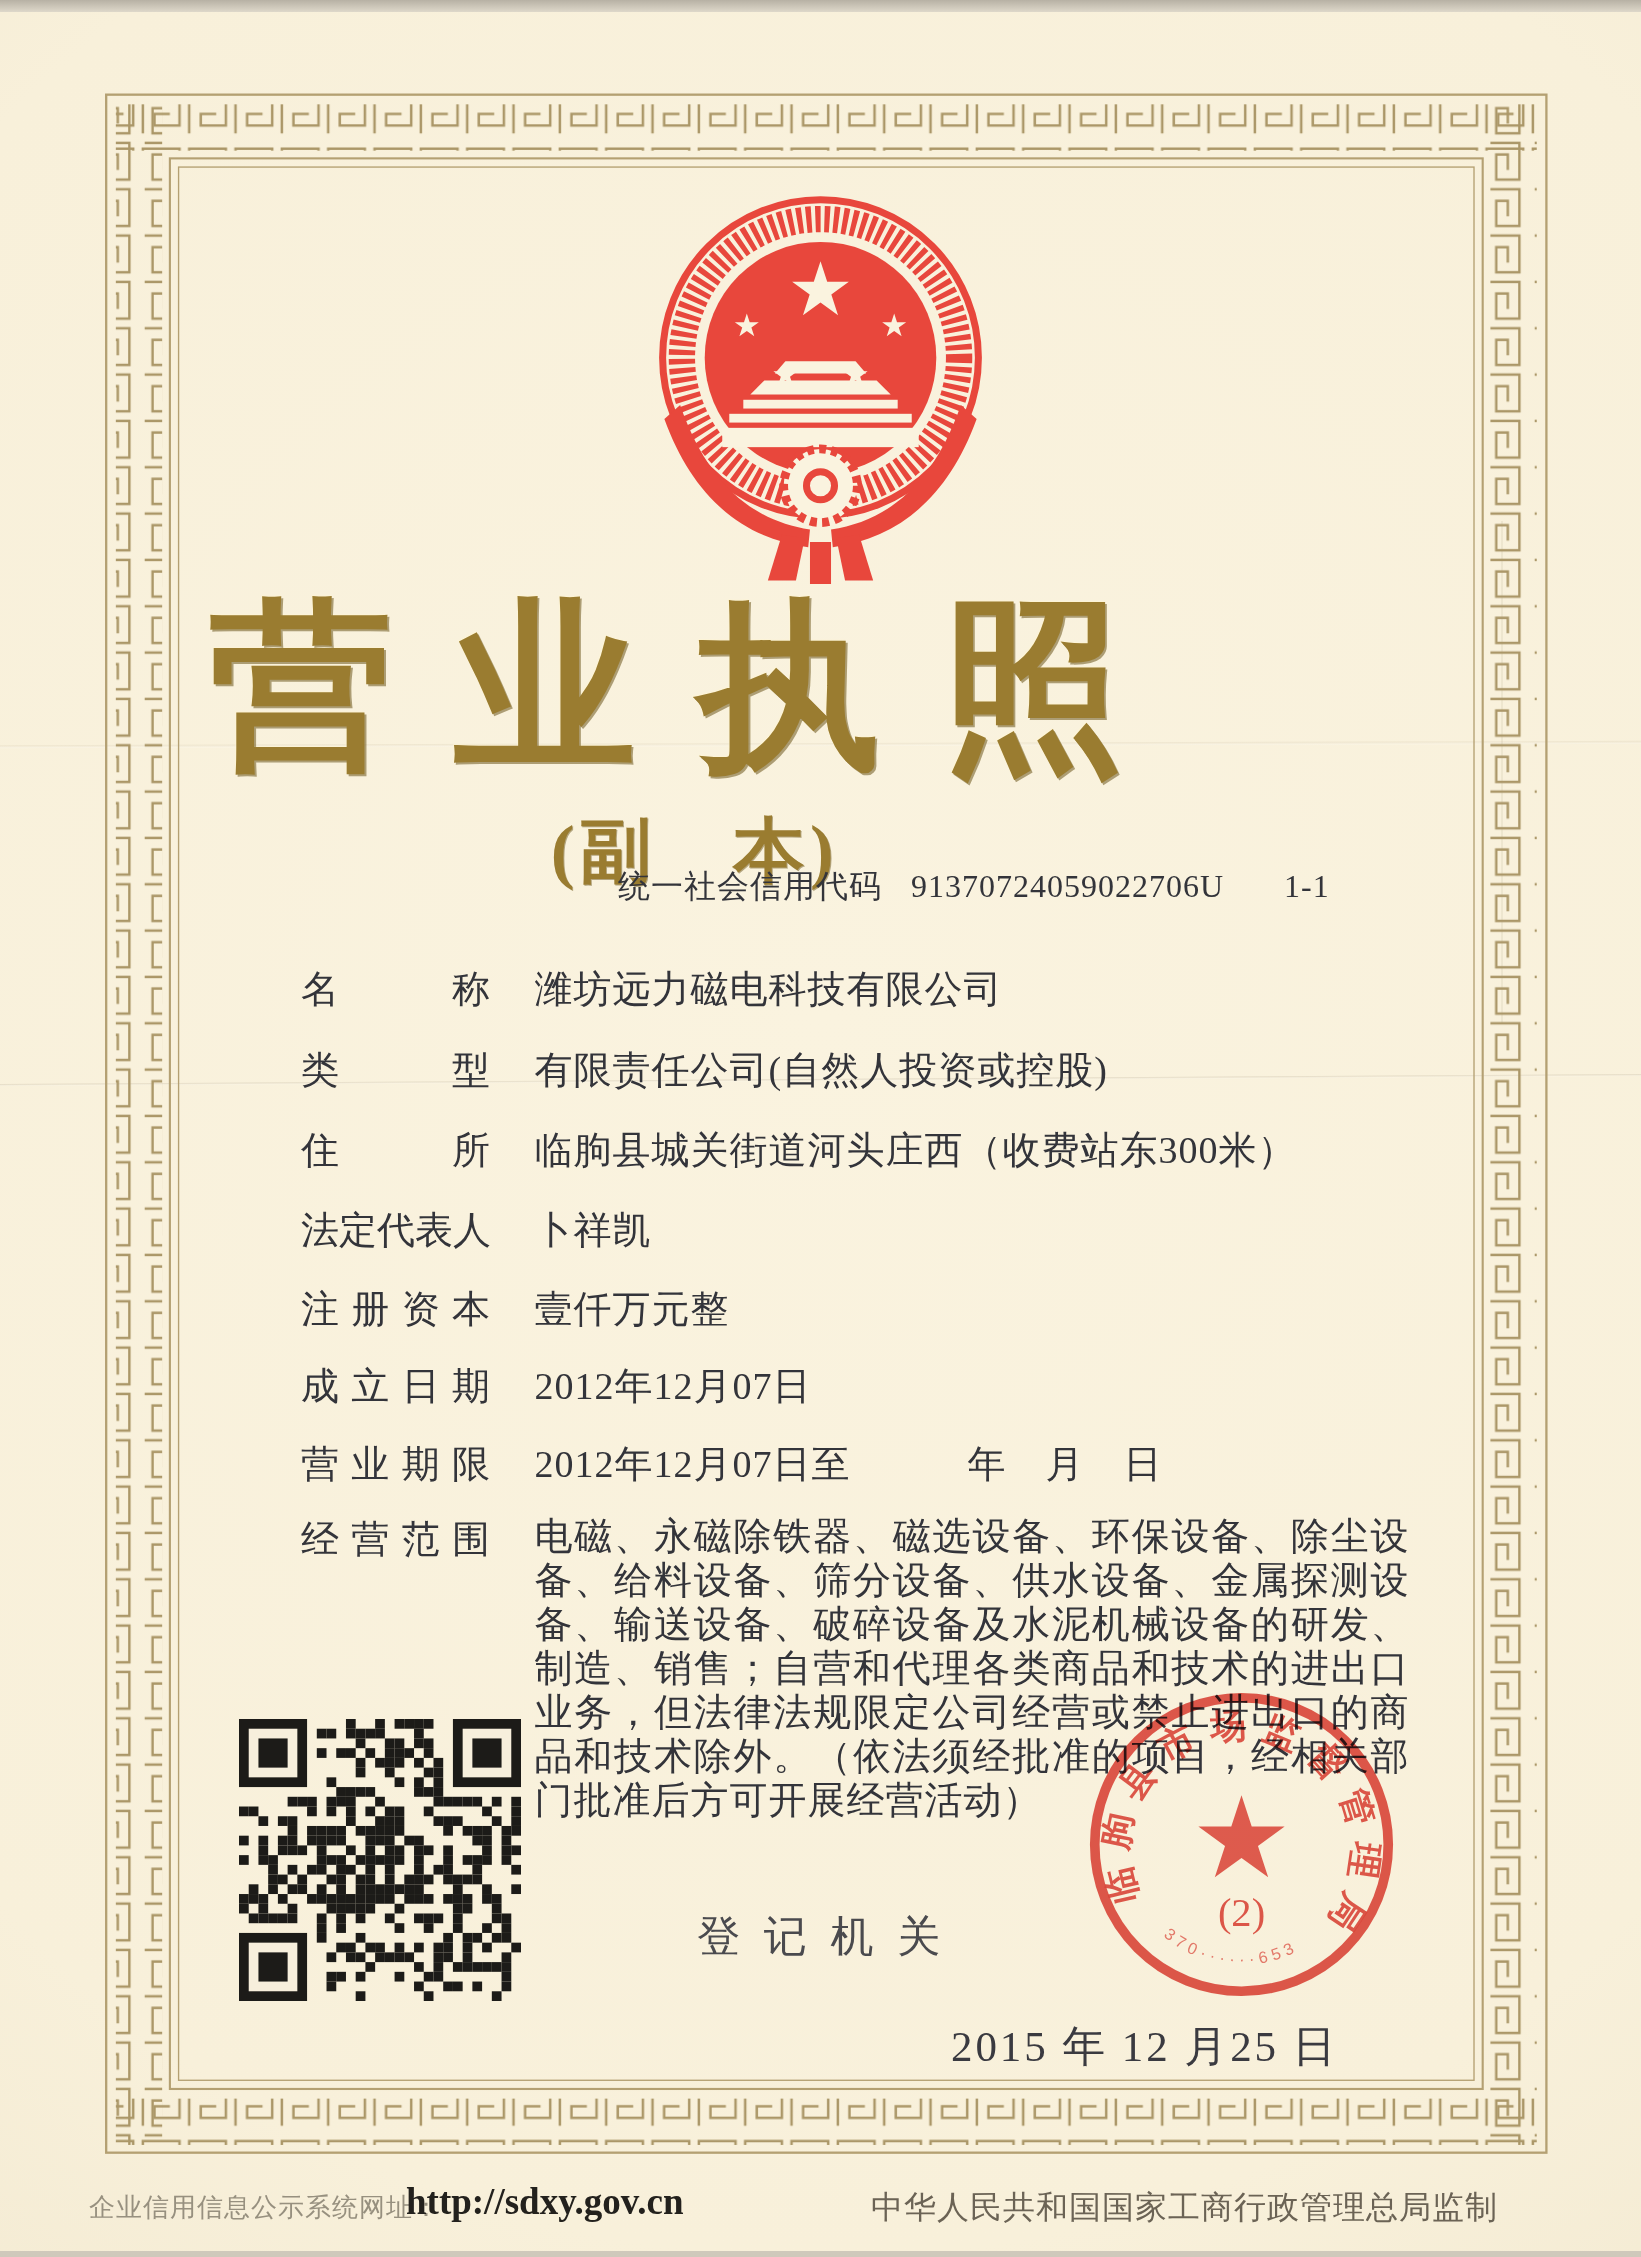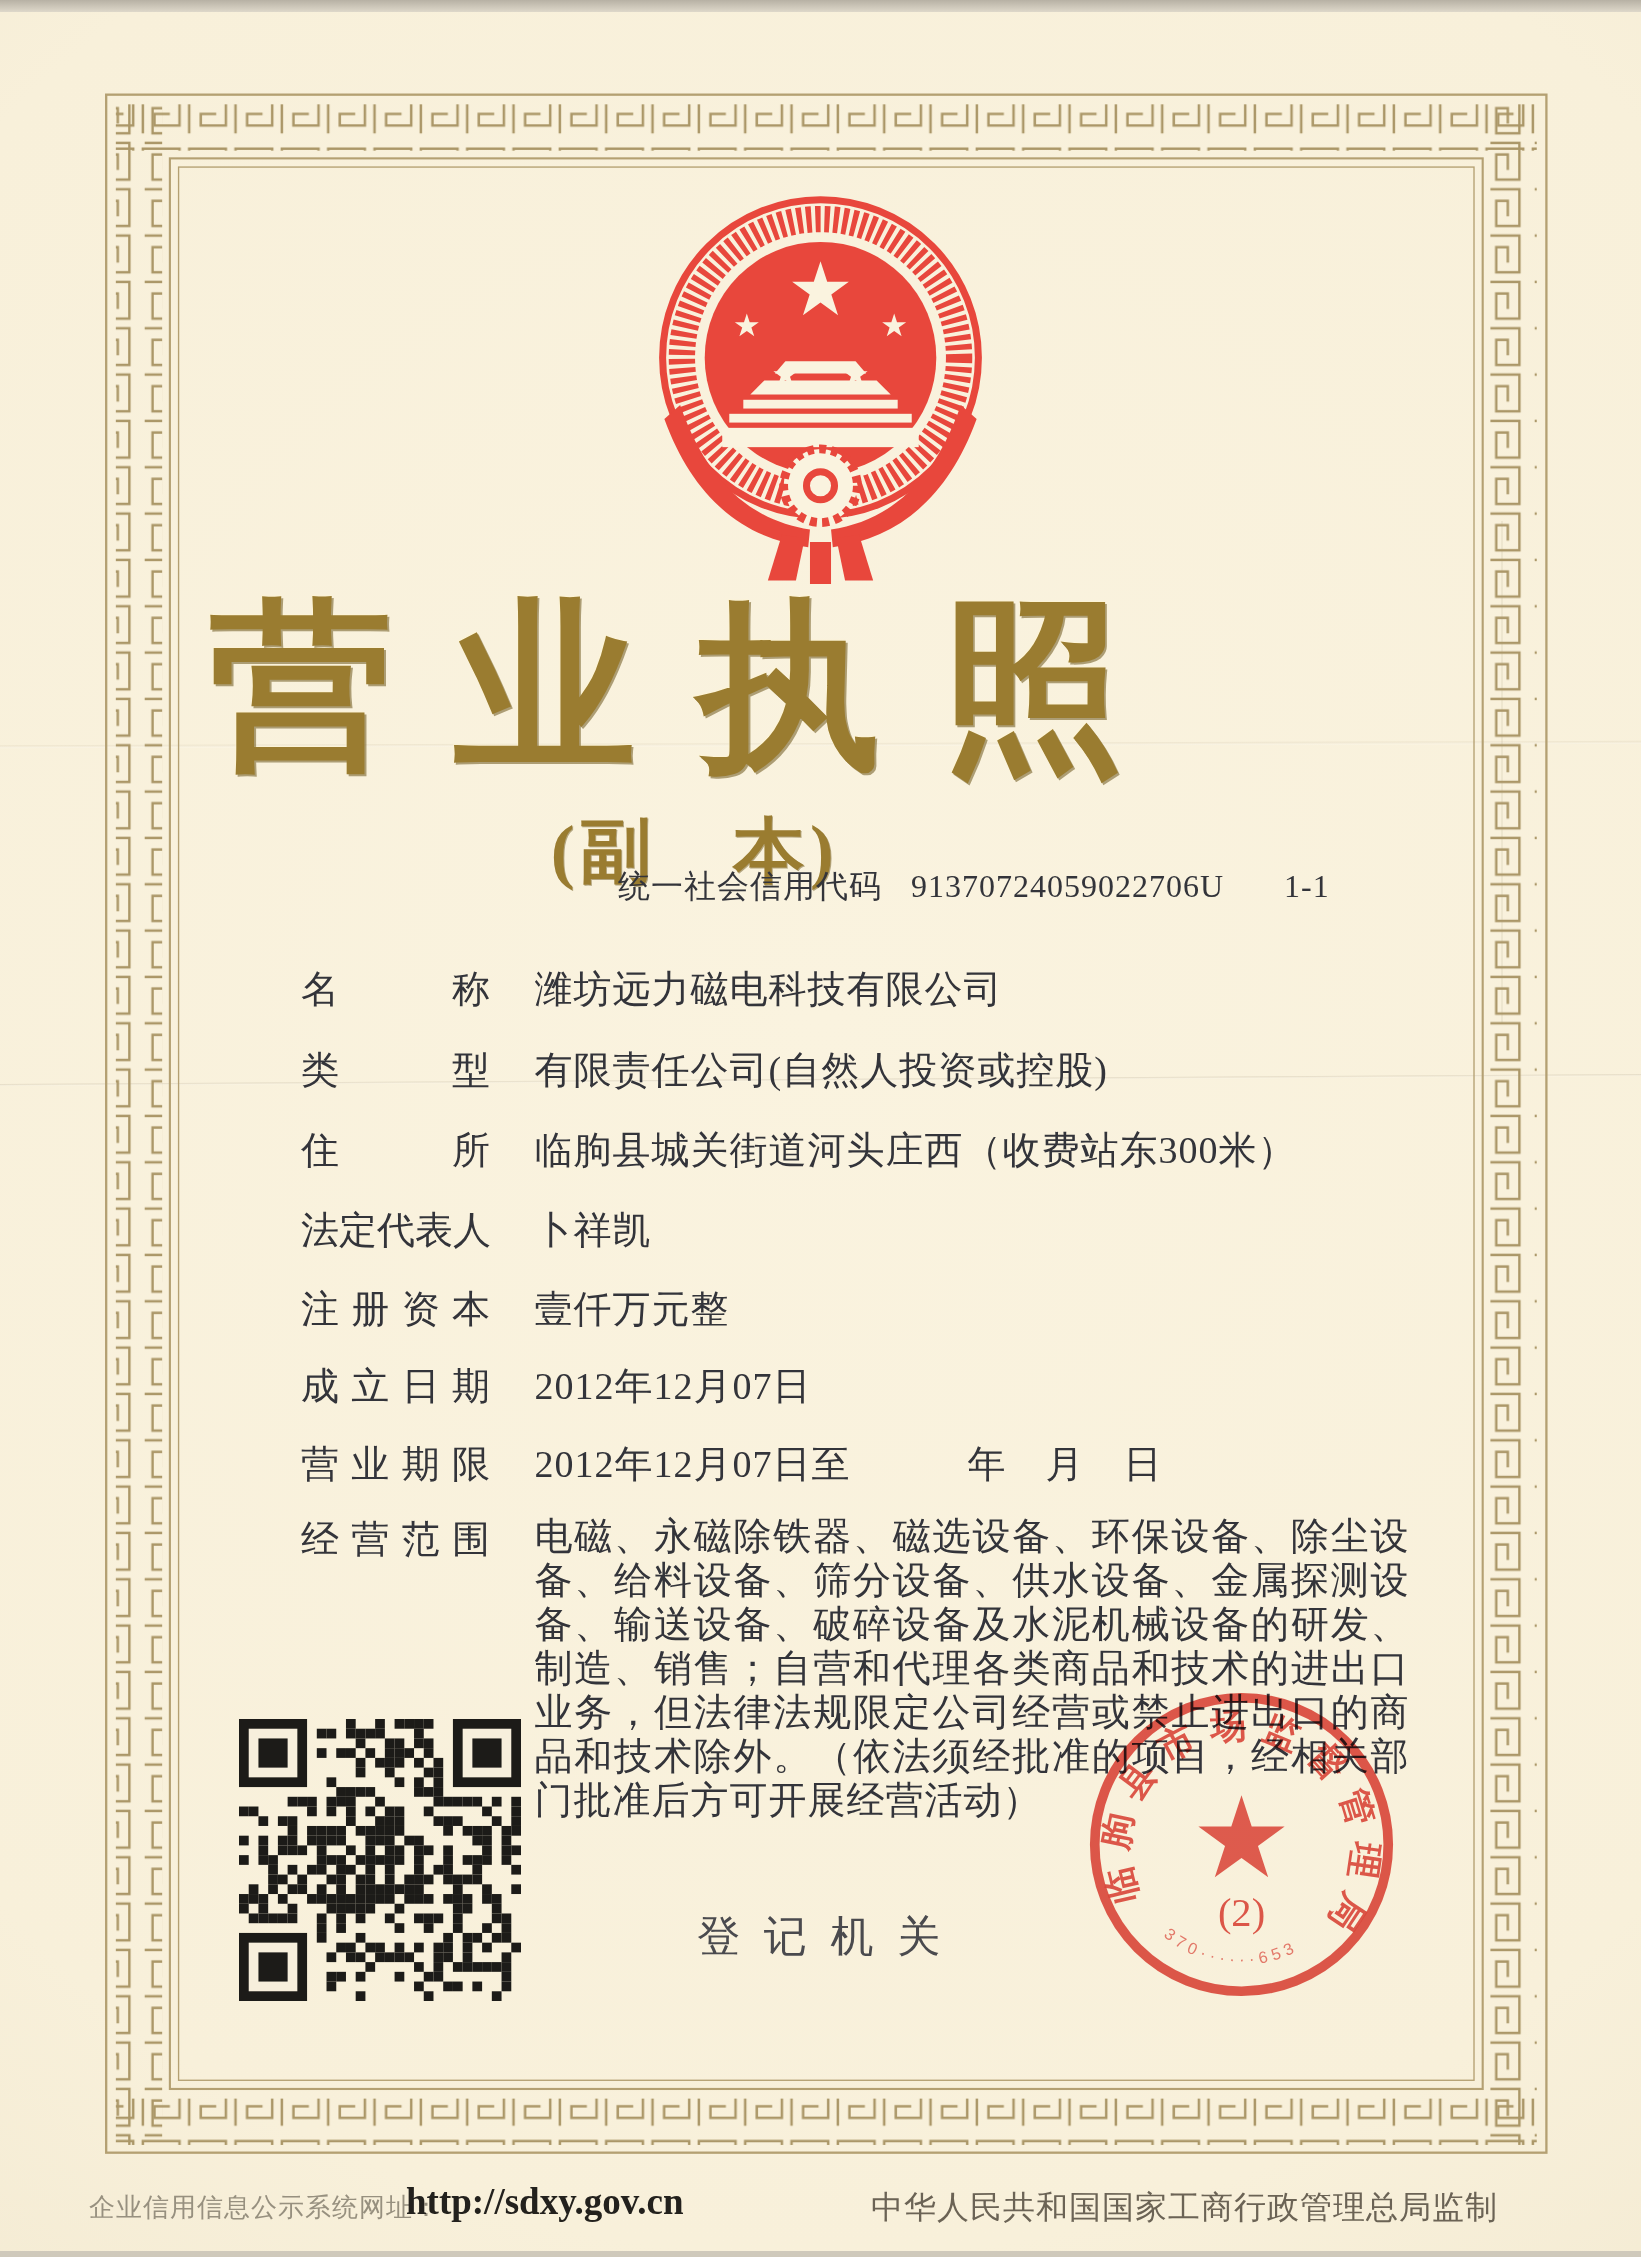--- a/index.html
+++ b/index.html
@@ -476,18 +476,19 @@
       </text>
     </g>
     <text x="0" y="84" text-anchor="middle" font-size="42" fill="#dd3a31" opacity=".9" font-family="Liberation Serif, DejaVu Serif, serif">(2)</text>
     <g transform="rotate(6)" opacity=".7">
       <text font-size="17" letter-spacing="5" fill="#dd3a31" font-family="Liberation Sans, DejaVu Sans, sans-serif">
         <textPath href="#arcBottom" startOffset="50%" text-anchor="middle">370······653</textPath>
       </text>
     </g>
   </svg>
 
+  <div class="issue-date">2015 年 12 月25 日</div>
 
   <div class="footer-left">企业信用信息公示系统网址：</div>
   <div class="footer-url">http://sdxy.gov.cn</div>
   <div class="footer-right">中华人民共和国国家工商行政管理总局监制</div>
 </div>
 
 
 </body></html>

